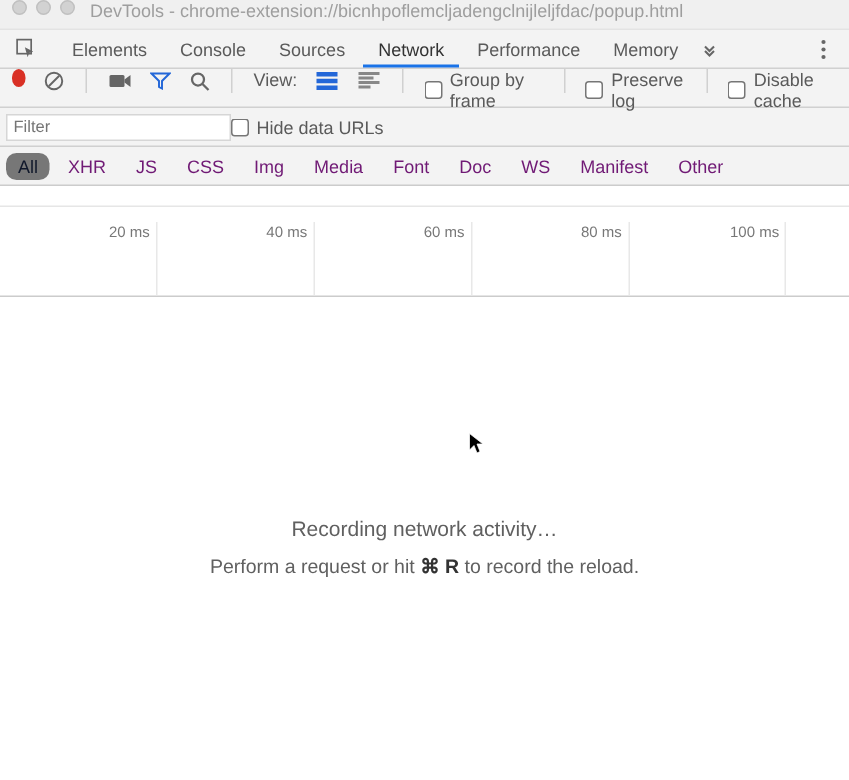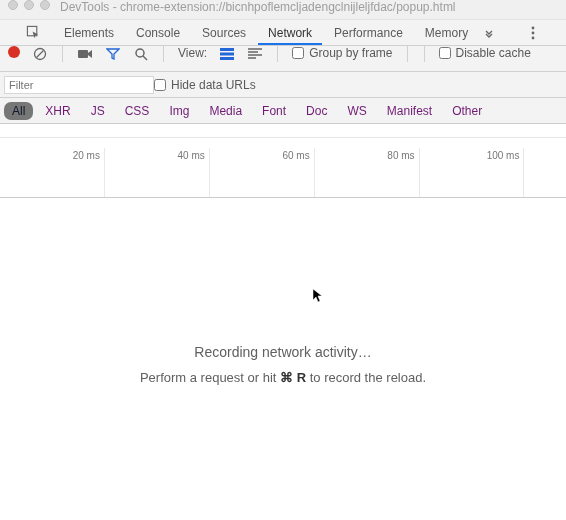--- a/index.html
+++ b/index.html
@@ -2,21 +2,21 @@
 <html><head>
 <meta charset="utf-8">
 <style>
   * { box-sizing: border-box; margin: 0; padding: 0; font-family: -apple-system, "Helvetica Neue", Arial, sans-serif; }
   body { width: 566px; height: 520px; background: #fff; color: #333; font-size: 12px; overflow: hidden; }
 
   .titlebar { height: 20px; background: #f0f0f0; display: flex; align-items: flex-start; padding: 0 8px; gap: 6px; border-bottom: 1px solid #e3e3e3;}
   .tl-dot { width: 10px; height: 10px; border-radius: 50%; background: #d2d2d2; border:1px solid #c0c0c0;}
   .titlebar-title { color: #9e9e9e; font-size: 12px; margin-left: 4px; white-space: nowrap; overflow:hidden; text-overflow:ellipsis; flex:1;}
 
-  .tabbar { height: 26px; background: #f3f3f3; border-bottom: 1px solid #d0d0d0; display:flex; align-items:center; padding: 0 24px; gap: 2px;}
+  .tabbar { height: 26px; background: #f3f3f3; border-bottom: 1px solid #d0d0d0; display:flex; align-items:center; padding: 0 8px; gap: 2px;}
   .tabbar .inspect-icon { width:18px; height:18px; display:flex; align-items:center; justify-content:center; margin-right: 10px;}
   .tab { padding: 5px 10px; font-size: 12px; color:#5a5a5a; cursor:default; }
   .tab.active { color:#333; border-bottom: 2px solid #1a73e8; padding-bottom:3px;}
   .tabbar-spacer { flex:1; }
   .more-tabs, .kebab { width:18px; display:flex; align-items:center; justify-content:center; color:#5a5a5a;}
 
   .toolbar { height: 26px; background: #f3f3f3; border-bottom: 1px solid #d0d0d0; display:flex; align-items:flex-start; padding: 0 8px; gap: 12px;}
   .rec-dot { width:12px; height:12px; border-radius:50%; background:#d93025; }
   .icon { width:16px; height:16px; display:flex; align-items:center; justify-content:center; color:#666;}
   .divider { width:1px; height:16px; background:#d0d0d0; margin: 0 2px;}
@@ -128,20 +128,24 @@
         <rect x="1" y="7" width="14" height="2" fill="#888"></rect>
         <rect x="1" y="10" width="8" height="2" fill="#888"></rect>
       </svg>
   </div>
   <div class="divider"></div>
   <label class="cbwrap">
     <input type="checkbox" style="">
     <span>Group by frame</span>
   </label>
   <div class="divider"></div>
+  <label class="cbwrap">
+    <input type="checkbox" style="">
+    <span>Preserve log</span>
+  </label>
   <div class="divider"></div>
   <label class="cbwrap">
     <input type="checkbox" style="">
     <span>Disable cache</span>
   </label>
 </div>
 
 <div class="filterbar">
   <input class="filter-input" placeholder="Filter" style="">
   <label class="cbwrap">

